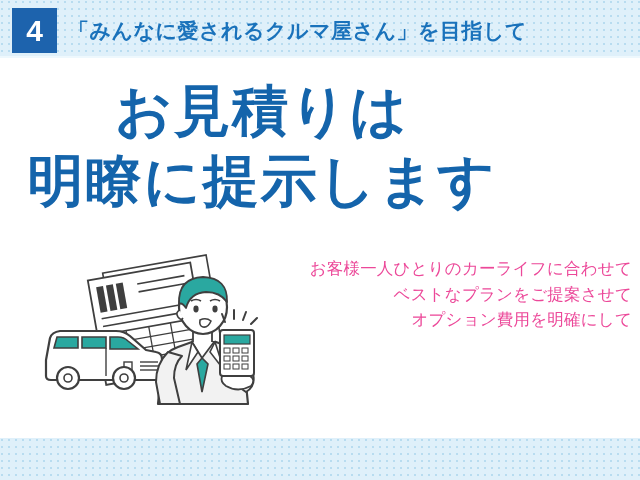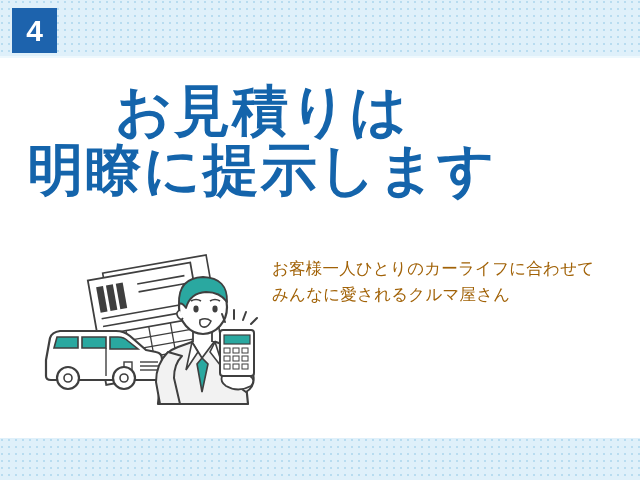--- a/index.html
+++ b/index.html
@@ -83,32 +83,33 @@
     color: #1464ab;
     font-weight: bold;
     line-height: 1.03;
     letter-spacing: 2px;
   }
   #headline .hl-line {
     display: block;
     white-space: nowrap;
   }
   #headline .hl1 { font-size: 56px; }
-  #headline .hl2 { font-size: 56px; margin-top: 1px; }
+  #headline .hl2 { font-size: 56px; margin-top: 12px; }
 
   
   #body-copy {
     position: absolute;
     left: 272px;
     top: 256px;
     width: 360px;
-    color: #a16207;
+    color: #ec4899;
     font-size: 16.5px;
     line-height: 25.5px;
     letter-spacing: 0.2px;
+    text-align: right;
   }
   #body-copy .cp-line {
     display: block;
     white-space: nowrap;
   }
 
   
   #illustration {
     position: absolute;
     left: 40px;
@@ -118,20 +119,21 @@
   }
   #illustration svg { display: block; }
 </style>
 </head>
 <body>
 
 <div id="page">
 
   <div id="header-band" class="dot-band">
     <div id="step-badge">4</div>
+    <div id="header-title">「みんなに愛されるクルマ屋さん」を目指して</div>
   </div>
 
   <div id="headline">
     <span class="hl-line hl1">お見積りは</span>
     <span class="hl-line hl2">明瞭に提示します</span>
   </div>
 
   <div id="illustration">
     <svg width="236" height="175" viewBox="0 0 236 175" xmlns="http://www.w3.org/2000/svg">
 
@@ -232,20 +234,21 @@
         <line x1="185" y1="70" x2="182" y2="62"></line>
         <line x1="194" y1="67" x2="194" y2="58"></line>
         <line x1="203" y1="68" x2="206" y2="60"></line>
         <line x1="211" y1="72" x2="217" y2="66"></line>
       </g>
     </svg>
   </div>
 
   <div id="body-copy">
     <span class="cp-line">お客様一人ひとりのカーライフに合わせて</span>
-    <span class="cp-line">みんなに愛されるクルマ屋さん</span>
+    <span class="cp-line">ベストなプランをご提案させて</span>
+    <span class="cp-line">オプション費用を明確にして</span>
   </div>
 
   <div id="footer-band" class="dot-band">
     
   </div>
 
 </div>
 
 </body></html>

